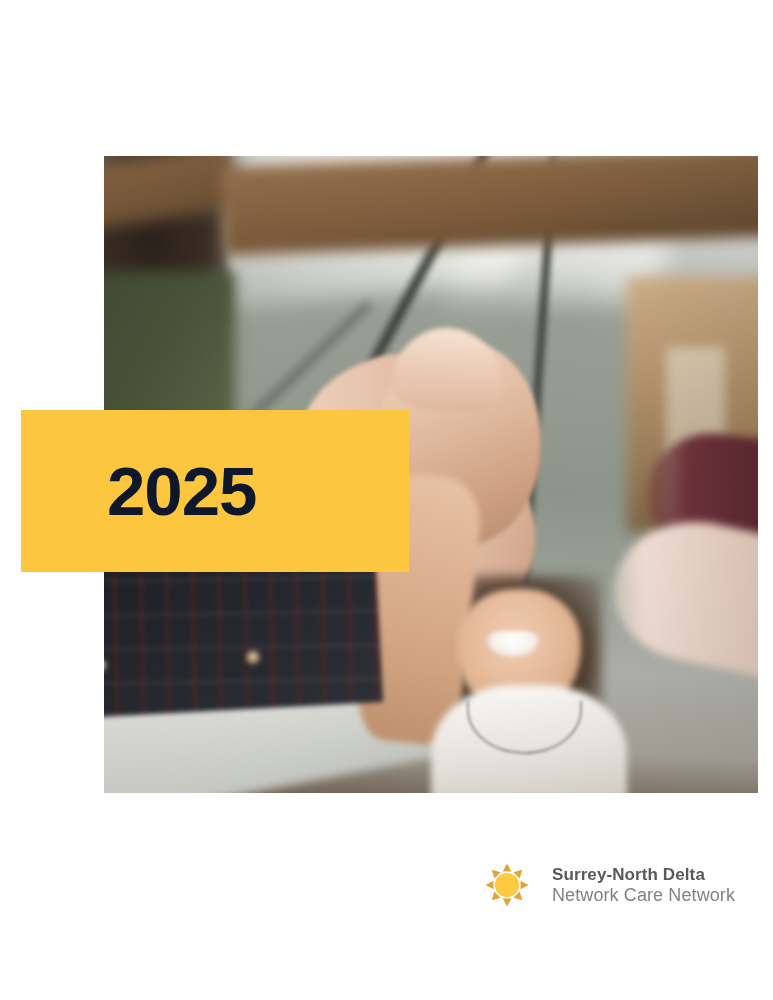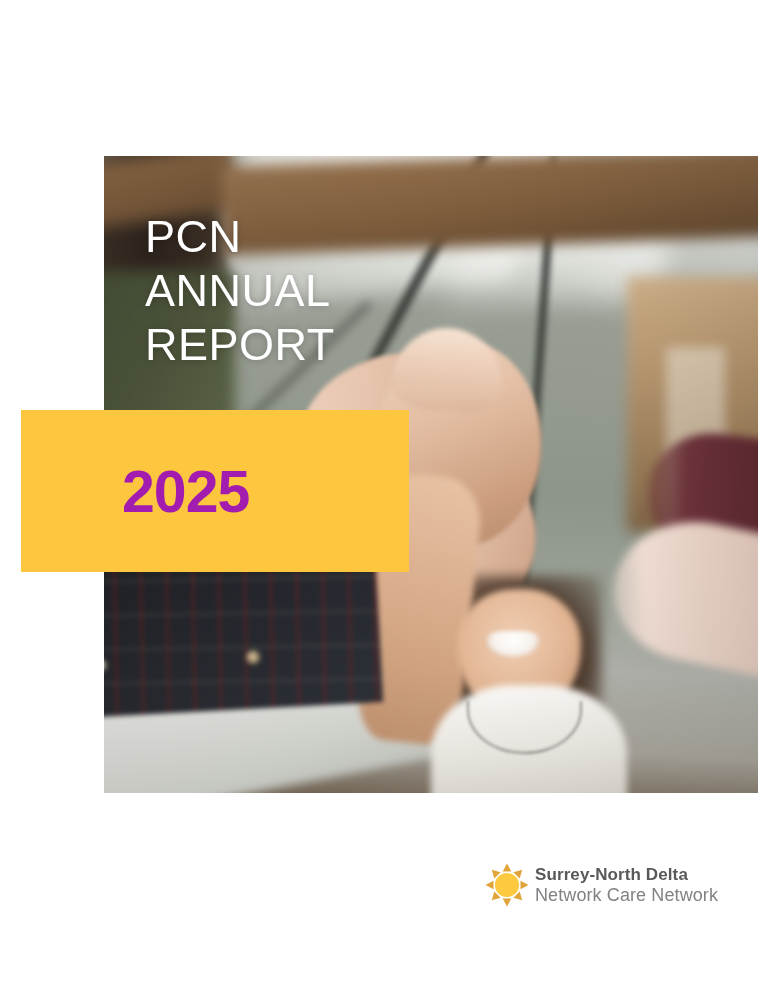--- a/index.html
+++ b/index.html
@@ -296,37 +296,37 @@
   .year-band {
     position: absolute;
     left: 21px;
     top: 410px;
     width: 388px;
     height: 162px;
     background: #fdc63f;
   }
   .year-text {
     position: absolute;
-    left: 122px;
+    left: 107px;
     top: 446px;
-    color: #a21caf;
-    font-size: 59px;
+    color: #0f172a;
+    font-size: 69px;
     font-weight: 700;
     line-height: 92px;
     letter-spacing: -1px;
   }
 
   
   .logo-lockup {
     position: absolute;
     left: 484px;
     top: 862px;
     display: flex;
     align-items: center;
-    gap: 5px;
+    gap: 22px;
   }
   .sun-icon { display: block; }
   .logo-text { display: flex; flex-direction: column; line-height: 1; }
   .logo-title {
     font-size: 17px;
     font-weight: 700;
     color: #58595b;
     letter-spacing: 0.1px;
   }
   .logo-sub {
@@ -371,23 +371,20 @@
     <div class="photo-layer woman-collar"></div>
     <div class="photo-layer shirt-plaid">
       <span class="shirt-btn-a"></span>
       <span class="shirt-btn-b"></span>
     </div>
     <div class="photo-layer wood-table-left"></div>
     <div class="photo-layer wood-table"></div>
     <div class="photo-layer photo-soften"></div>
   </div>
 
-  <div class="cover-title">PCN
-ANNUAL
-REPORT</div>
 
   <div class="year-band"></div>
   <div class="year-text">2025</div>
 
   <div class="logo-lockup">
     <span class="sun-icon-wrap">
       <svg class="sun-icon" width="46" height="46" viewBox="0 0 46 46" aria-hidden="true">
         <g fill="#e0a43a">
           <path d="M23 1.5 L27.3 9.5 L18.7 9.5 Z"></path>
           <path d="M23 44.5 L18.7 36.5 L27.3 36.5 Z"></path>

